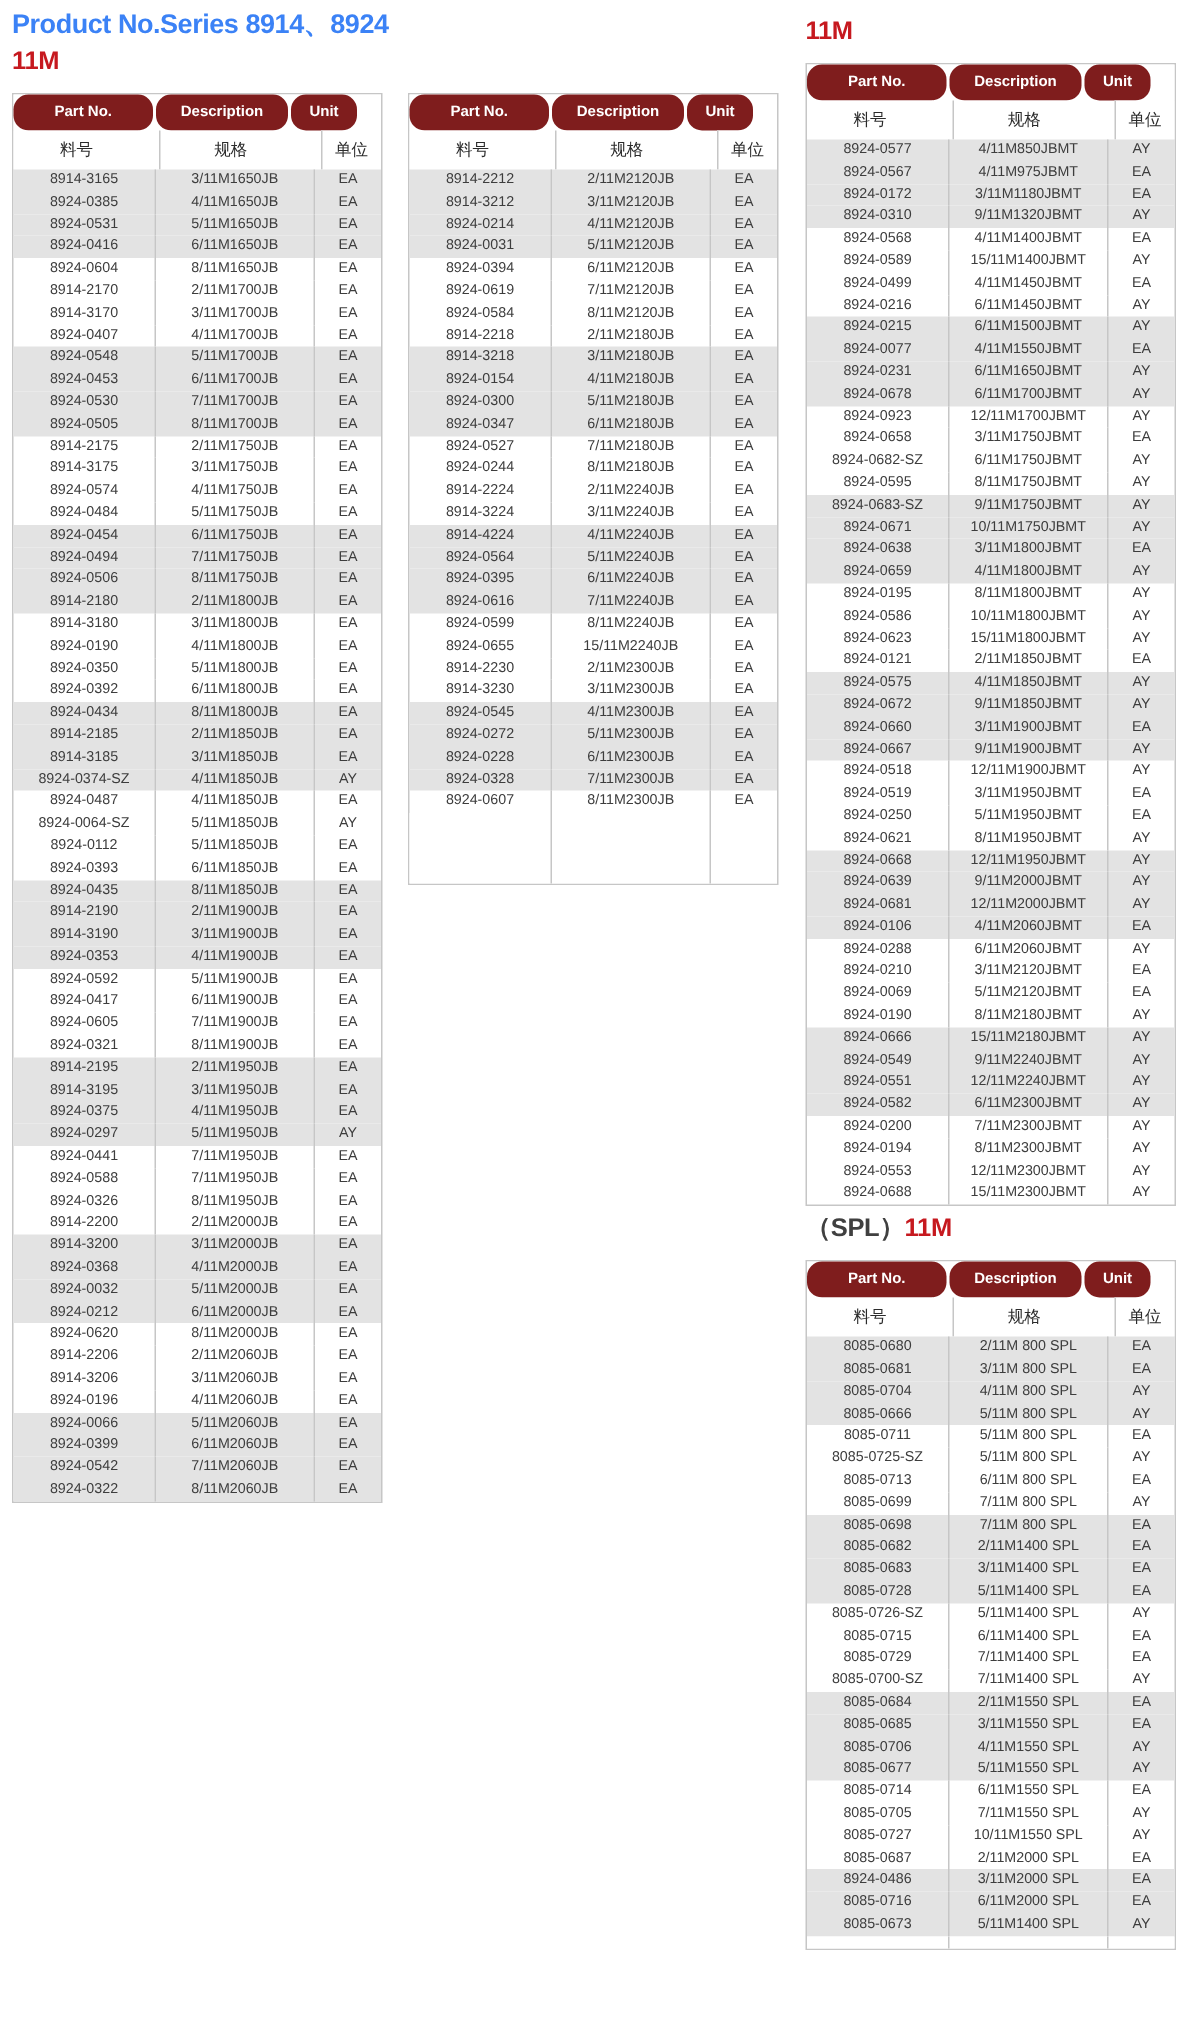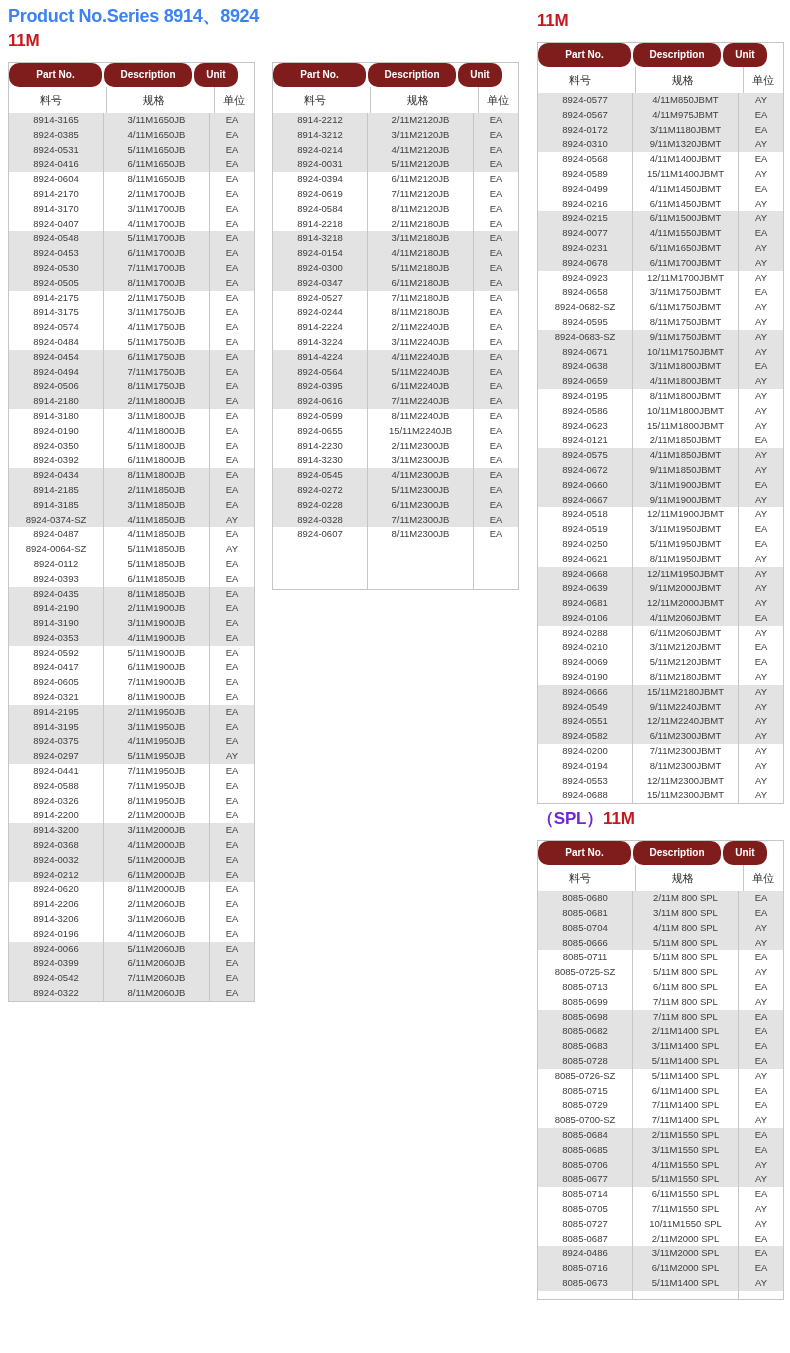--- a/index.html
+++ b/index.html
@@ -14,21 +14,21 @@
   .col-3 { left:537px; }
 
   .sec-title {
     margin:0; font-size:18px; line-height:20px; font-weight:bold;
     color:#3b82f6; letter-spacing:-0.3px; white-space:nowrap;
   }
   .sec-sub {
     margin:6px 0 0 0; font-size:17px; line-height:18px; font-weight:bold;
     color:#c6191f; letter-spacing:-0.2px;
   }
-  .sec-sub .black { color:#6d28d9; }
+  .sec-sub .black { color:#404040; }
   .mt-gap { margin-top:14px; }
 
   .ptable {
     margin-top:12px; width:247px; box-sizing:border-box;
     border:1px solid #c6c6c6; background:#fff;
   }
   .thead { display:flex; background:#fff; }
   .th {
     box-sizing:border-box; height:24px; line-height:24px; text-align:center;
     background:#7f1d1d; color:#ffffff; font-weight:bold; font-size:10px;border-radius:10px;

